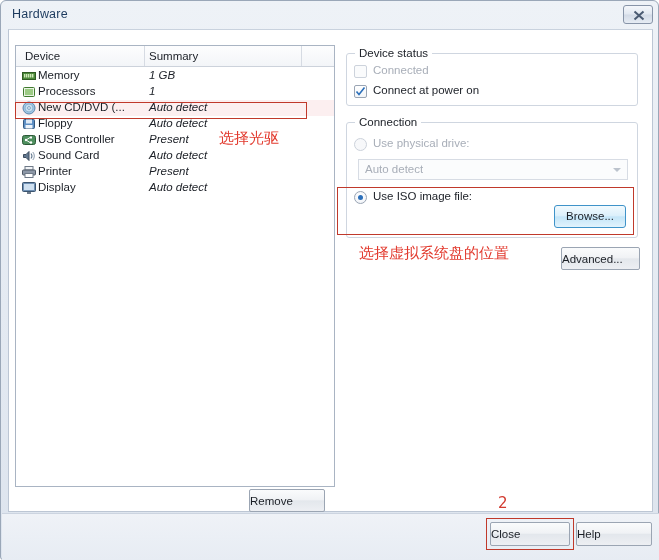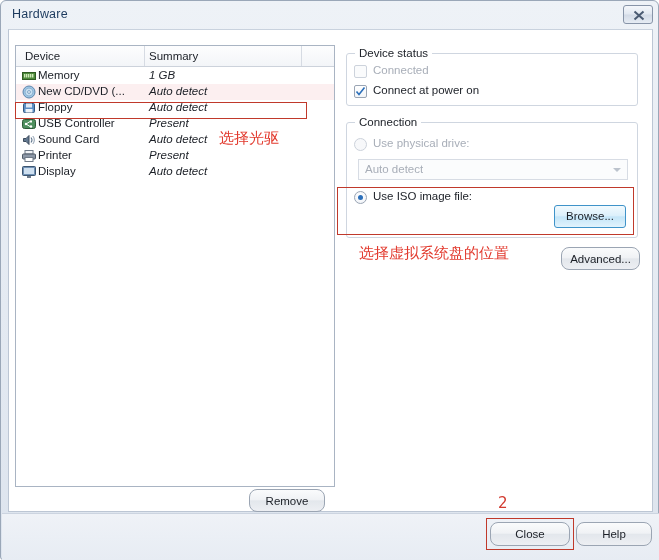--- a/index.html
+++ b/index.html
@@ -134,24 +134,24 @@
     border: 1.6px solid #c0392b;
     pointer-events: none;
   }
 
   
   .btn {
     position: absolute;
     box-sizing: border-box;
     background: linear-gradient(to bottom, #fafbfc 0%, #f0f2f5 46%, #e3e7ec 52%, #edeff3 100%);
     border: 1px solid #9ba5b3;
-    border-radius: 8px;
+    border-radius: 2px;
     font-size: 11.5px;
     color: #1b1f26;
-    text-align: center;
+    text-align: left;
     line-height: 22px;
     cursor: pointer;
     font-family: "Liberation Sans", sans-serif;
   }
   #btn-add    { left: 166px; top: 488px; width: 76px; height: 23px; }
   #btn-remove { left: 248px; top: 488px; width: 76px; height: 23px; }
   #btn-advanced { left: 560px; top: 246px; width: 79px; height: 23px; }
   #btn-close  { left: 489px; top: 521px; width: 80px; height: 24px; }
   #btn-help   { left: 575px; top: 521px; width: 76px; height: 24px; }
 
@@ -322,20 +322,28 @@
               <rect x="0.5" y="3.5" width="13" height="7" fill="#4c8a3a" stroke="#2f5a22"></rect>
               <rect x="2" y="5" width="1.4" height="3.5" fill="#cfe8b8"></rect>
               <rect x="4" y="5" width="1.4" height="3.5" fill="#cfe8b8"></rect>
               <rect x="6" y="5" width="1.4" height="3.5" fill="#cfe8b8"></rect>
               <rect x="8" y="5" width="1.4" height="3.5" fill="#cfe8b8"></rect>
               <rect x="10" y="5" width="1.4" height="3.5" fill="#cfe8b8"></rect>
             </svg></span>
           <span class="row-name">Memory</span>
           <span class="row-summary">1 GB</span>
         </div>
+        <div class="row">
+          <span class="row-icon"><svg width="14" height="14" viewBox="0 0 14 14">
+              <rect x="1.5" y="2.5" width="11" height="9" rx="1" fill="#e9f3e3" stroke="#3f7a2e"></rect>
+              <rect x="3" y="4" width="8" height="6" fill="#9ccb85"></rect>
+            </svg></span>
+          <span class="row-name">Processors</span>
+          <span class="row-summary">1</span>
+        </div>
         <div class="row selected">
           <span class="row-icon"><svg width="14" height="14" viewBox="0 0 14 14">
               <circle cx="7" cy="7" r="6" fill="#9dc6e6" stroke="#5d86ab"></circle>
               <circle cx="7" cy="7" r="4" fill="#c6dff1" stroke="#8fb4d2"></circle>
               <circle cx="7" cy="7" r="1.4" fill="#ffffff" stroke="#7aa0c2"></circle>
             </svg></span>
           <span class="row-name">New CD/DVD (...</span>
           <span class="row-summary">Auto detect</span>
         </div>
         <div class="row">

